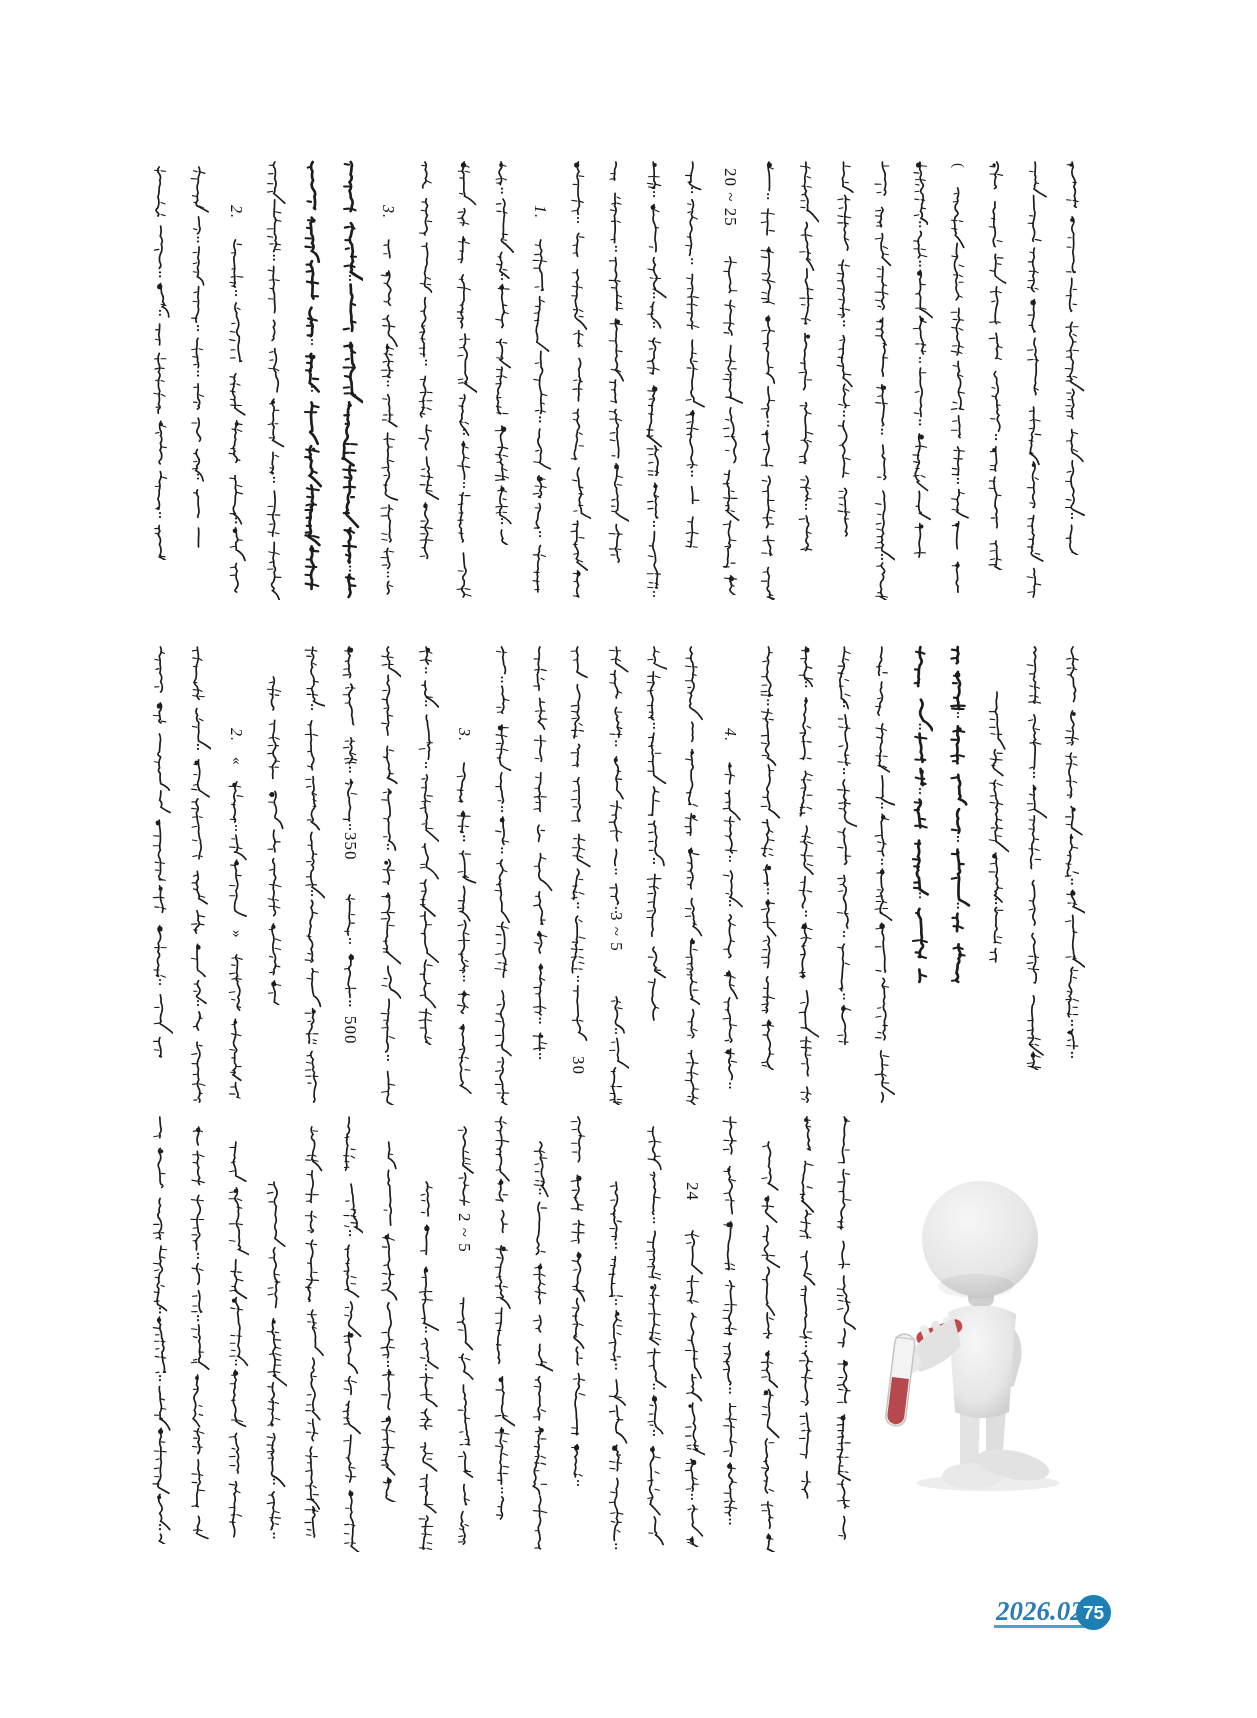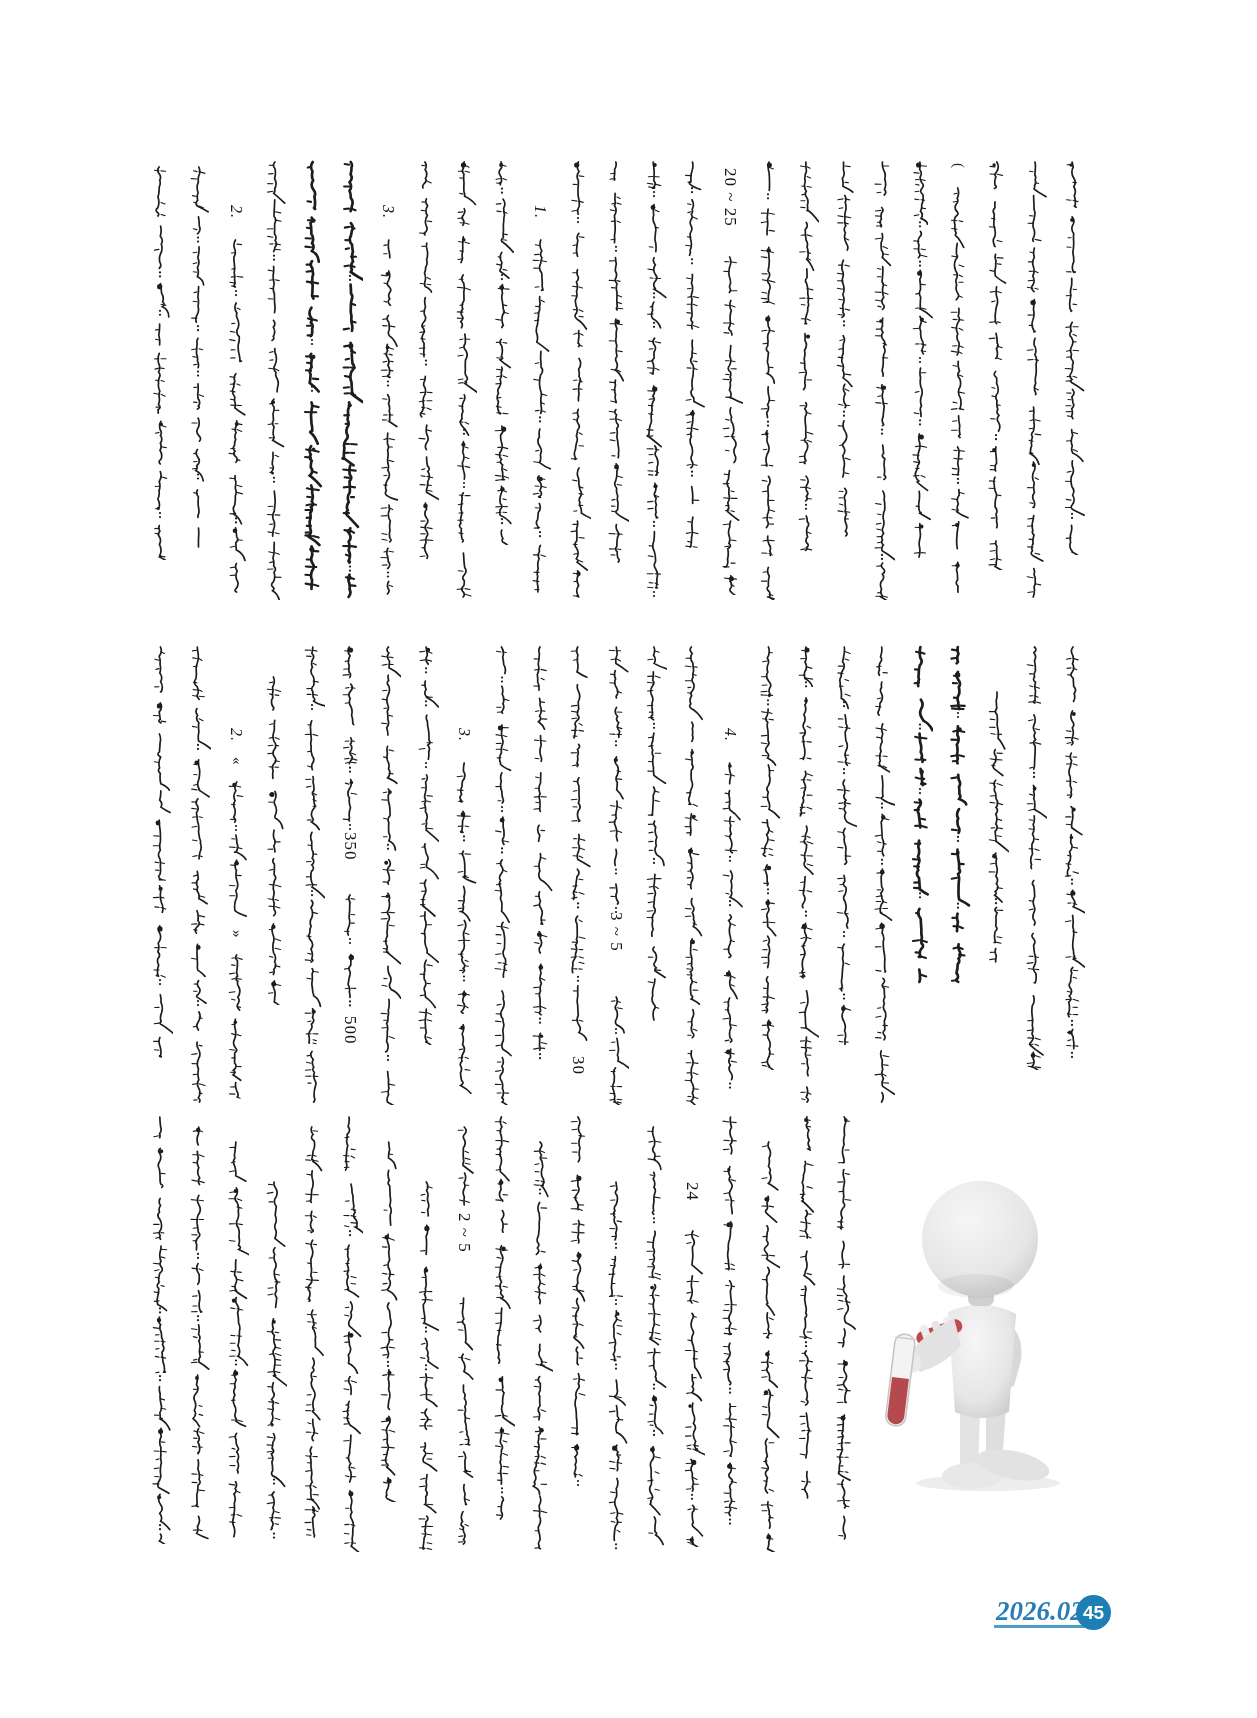--- a/index.html
+++ b/index.html
@@ -1069,15 +1069,15 @@
       <g data-name="test-tube-icon" transform="rotate(7 30 220)">
         <rect x="20" y="172" width="20" height="92" rx="9" fill="#f3f3f3" stroke="#c4c4c4" stroke-width="1.5"></rect>
         <path data-name="test-tube-liquid" d="M21.5 216 h17 v38 a8.5 8.5 0 0 1 -17 0 z" fill="#b5494d"></path>
         <line x1="20" y1="176" x2="40" y2="176" stroke="#cccccc" stroke-width="1.5"></line>
       </g>
     </svg>
   </div>
 
   <div id="footer-date" data-name="issue-date">2026.02</div>
   <div id="footer-rule" data-name="footer-rule"></div>
-  <div id="page-badge" data-name="page-number-badge">45</div>
+  <div id="page-badge" data-name="page-number-badge">75</div>
 
 </div>
 
 </body></html>

